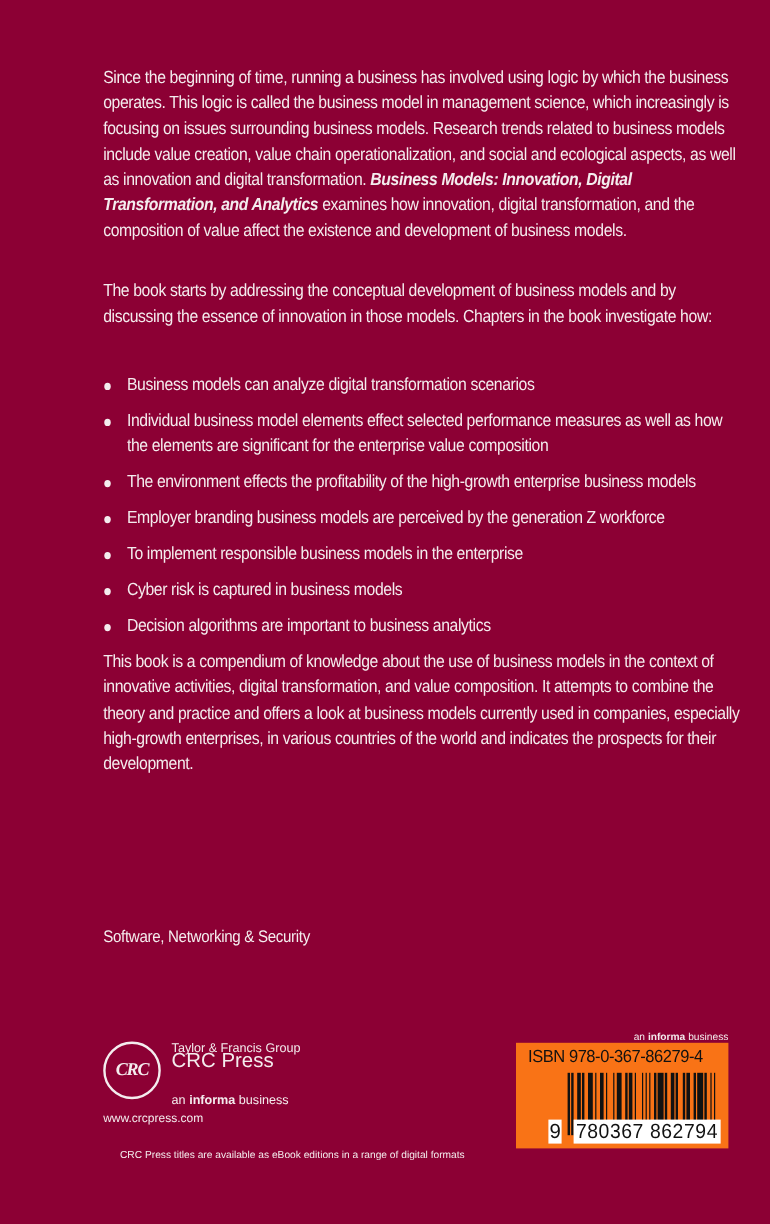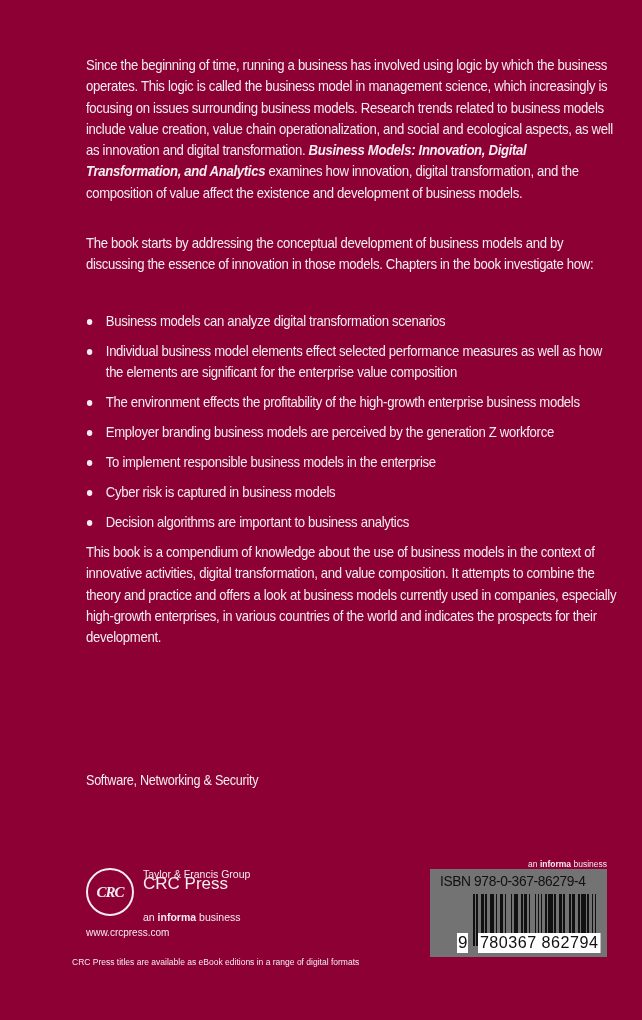--- a/index.html
+++ b/index.html
@@ -43,27 +43,27 @@
   }
   #logo span {
     font-family:"Liberation Serif", serif; font-weight:bold; font-style:italic;
     font-size:15px; letter-spacing:-1px; color:#f4ecee;
   }
   #pub-name { position:absolute; left:143px; top:874px; font-size:17px; color:#f4ecee; }
   #pub-group { position:absolute; left:143px; top:868px; font-size:10.5px; }
   #pub-informa { position:absolute; left:143px; top:911px; font-size:10.5px; }
   #pub-informa b { font-weight:bold; }
   #pub-url { position:absolute; left:86px; top:927px; font-size:10px; }
-  #ebook-note { position:absolute; left:72px; top:957px; font-size:8.5px;text-align:center; }
+  #ebook-note { position:absolute; left:100px; top:957px; font-size:8.5px;text-align:center; }
   
   #informa-tag { position:absolute; left:520px; top:859px; font-size:8.5px; text-align:right; width:87px; }
   #informa-tag b { font-weight:bold; }
   #isbn-box {
     position:absolute; left:430px; top:869px; width:177px; height:88px;
-    background:#737373; color:#111;
+    background:#f97316; color:#111;
   }
   #isbn-label {
     position:absolute; left:10px; top:4px; font-size:14.5px; letter-spacing:-0.4px;
     transform:scaleX(0.95); transform-origin:left top; white-space:nowrap;
   }
   #barcode {
     position:absolute; left:43px; top:25px; width:127px; height:52px;
     display:flex; align-items:flex-start;
   }
   #barcode i { display:block; background:#111; height:40px; }

